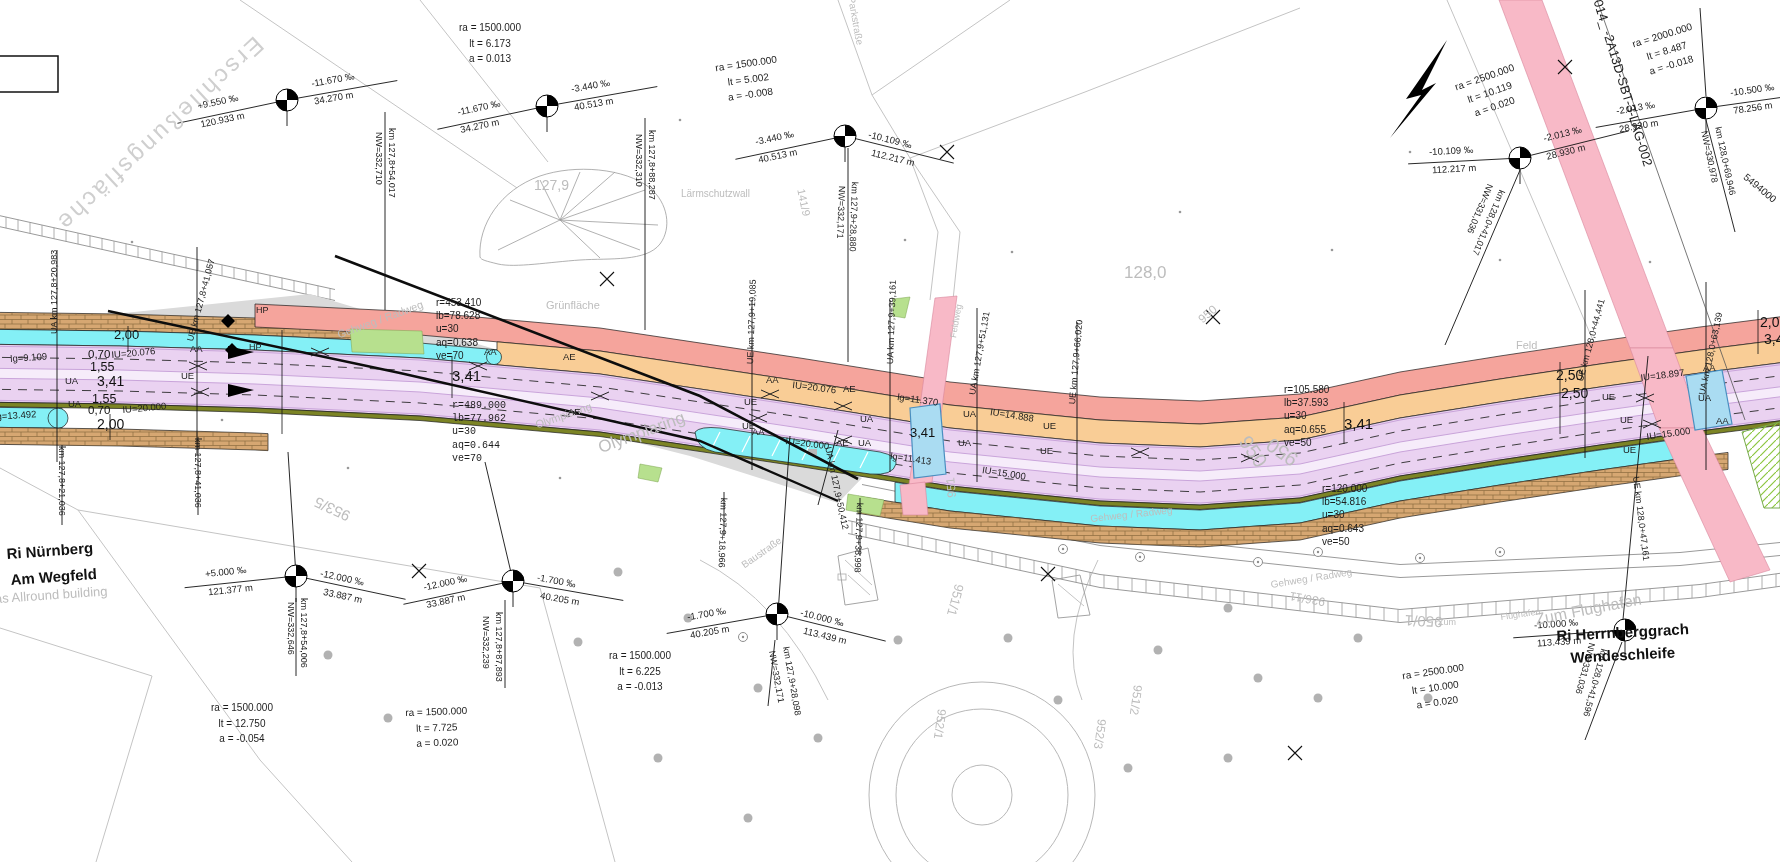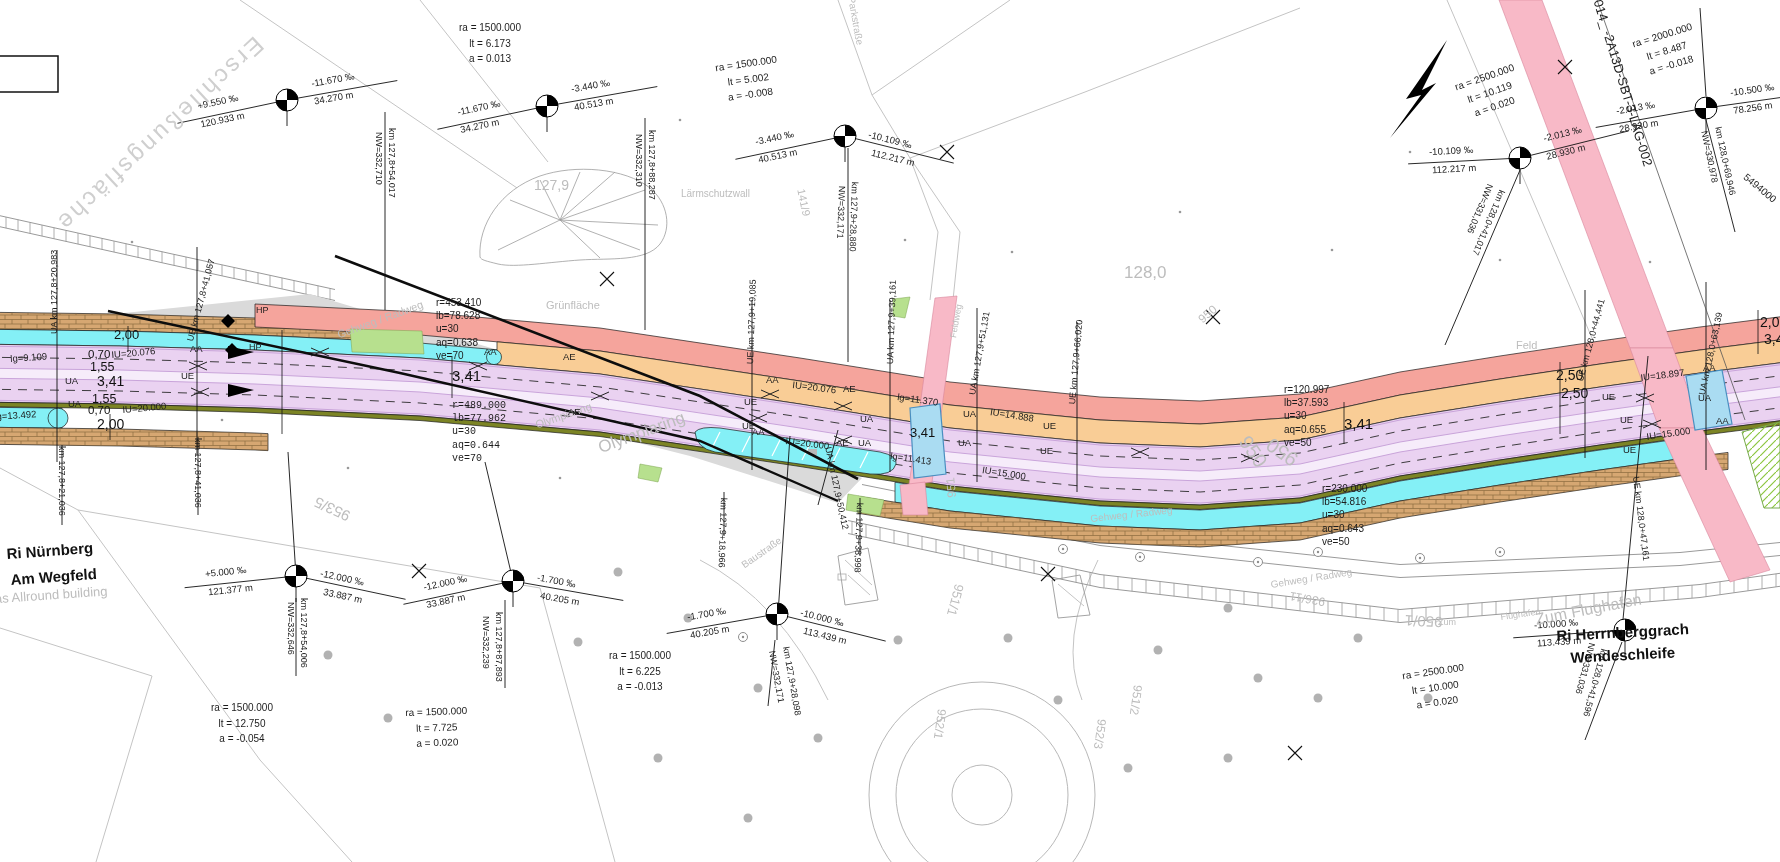--- a/index.html
+++ b/index.html
@@ -573,28 +573,28 @@
         <div>ve=70</div>
       </div>
       <div class="rblk" style="left: 452px; top: 399px; font-family: Liberation Mono, monospace;">
         <div>r=489.000</div>
         <div>lb=77.962</div>
         <div>u=30</div>
         <div>aq=0.644</div>
         <div>ve=70</div>
       </div>
       <div class="rblk" style="left: 1284px; top: 383px;">
-        <div>r=120.997</div>
+        <div>r=105.580</div>
         <div>lb=37.593</div>
         <div>u=30</div>
         <div>aq=0.655</div>
         <div>ve=50</div>
       </div>
       <div class="rblk" style="left: 1322px; top: 482px;">
-        <div>r=230.000</div>
+        <div>r=120.000</div>
         <div>lb=54.816</div>
         <div>u=30</div>
         <div>aq=0.643</div>
         <div>ve=50</div>
       </div>
     </div>
 
 
 </div>
 

